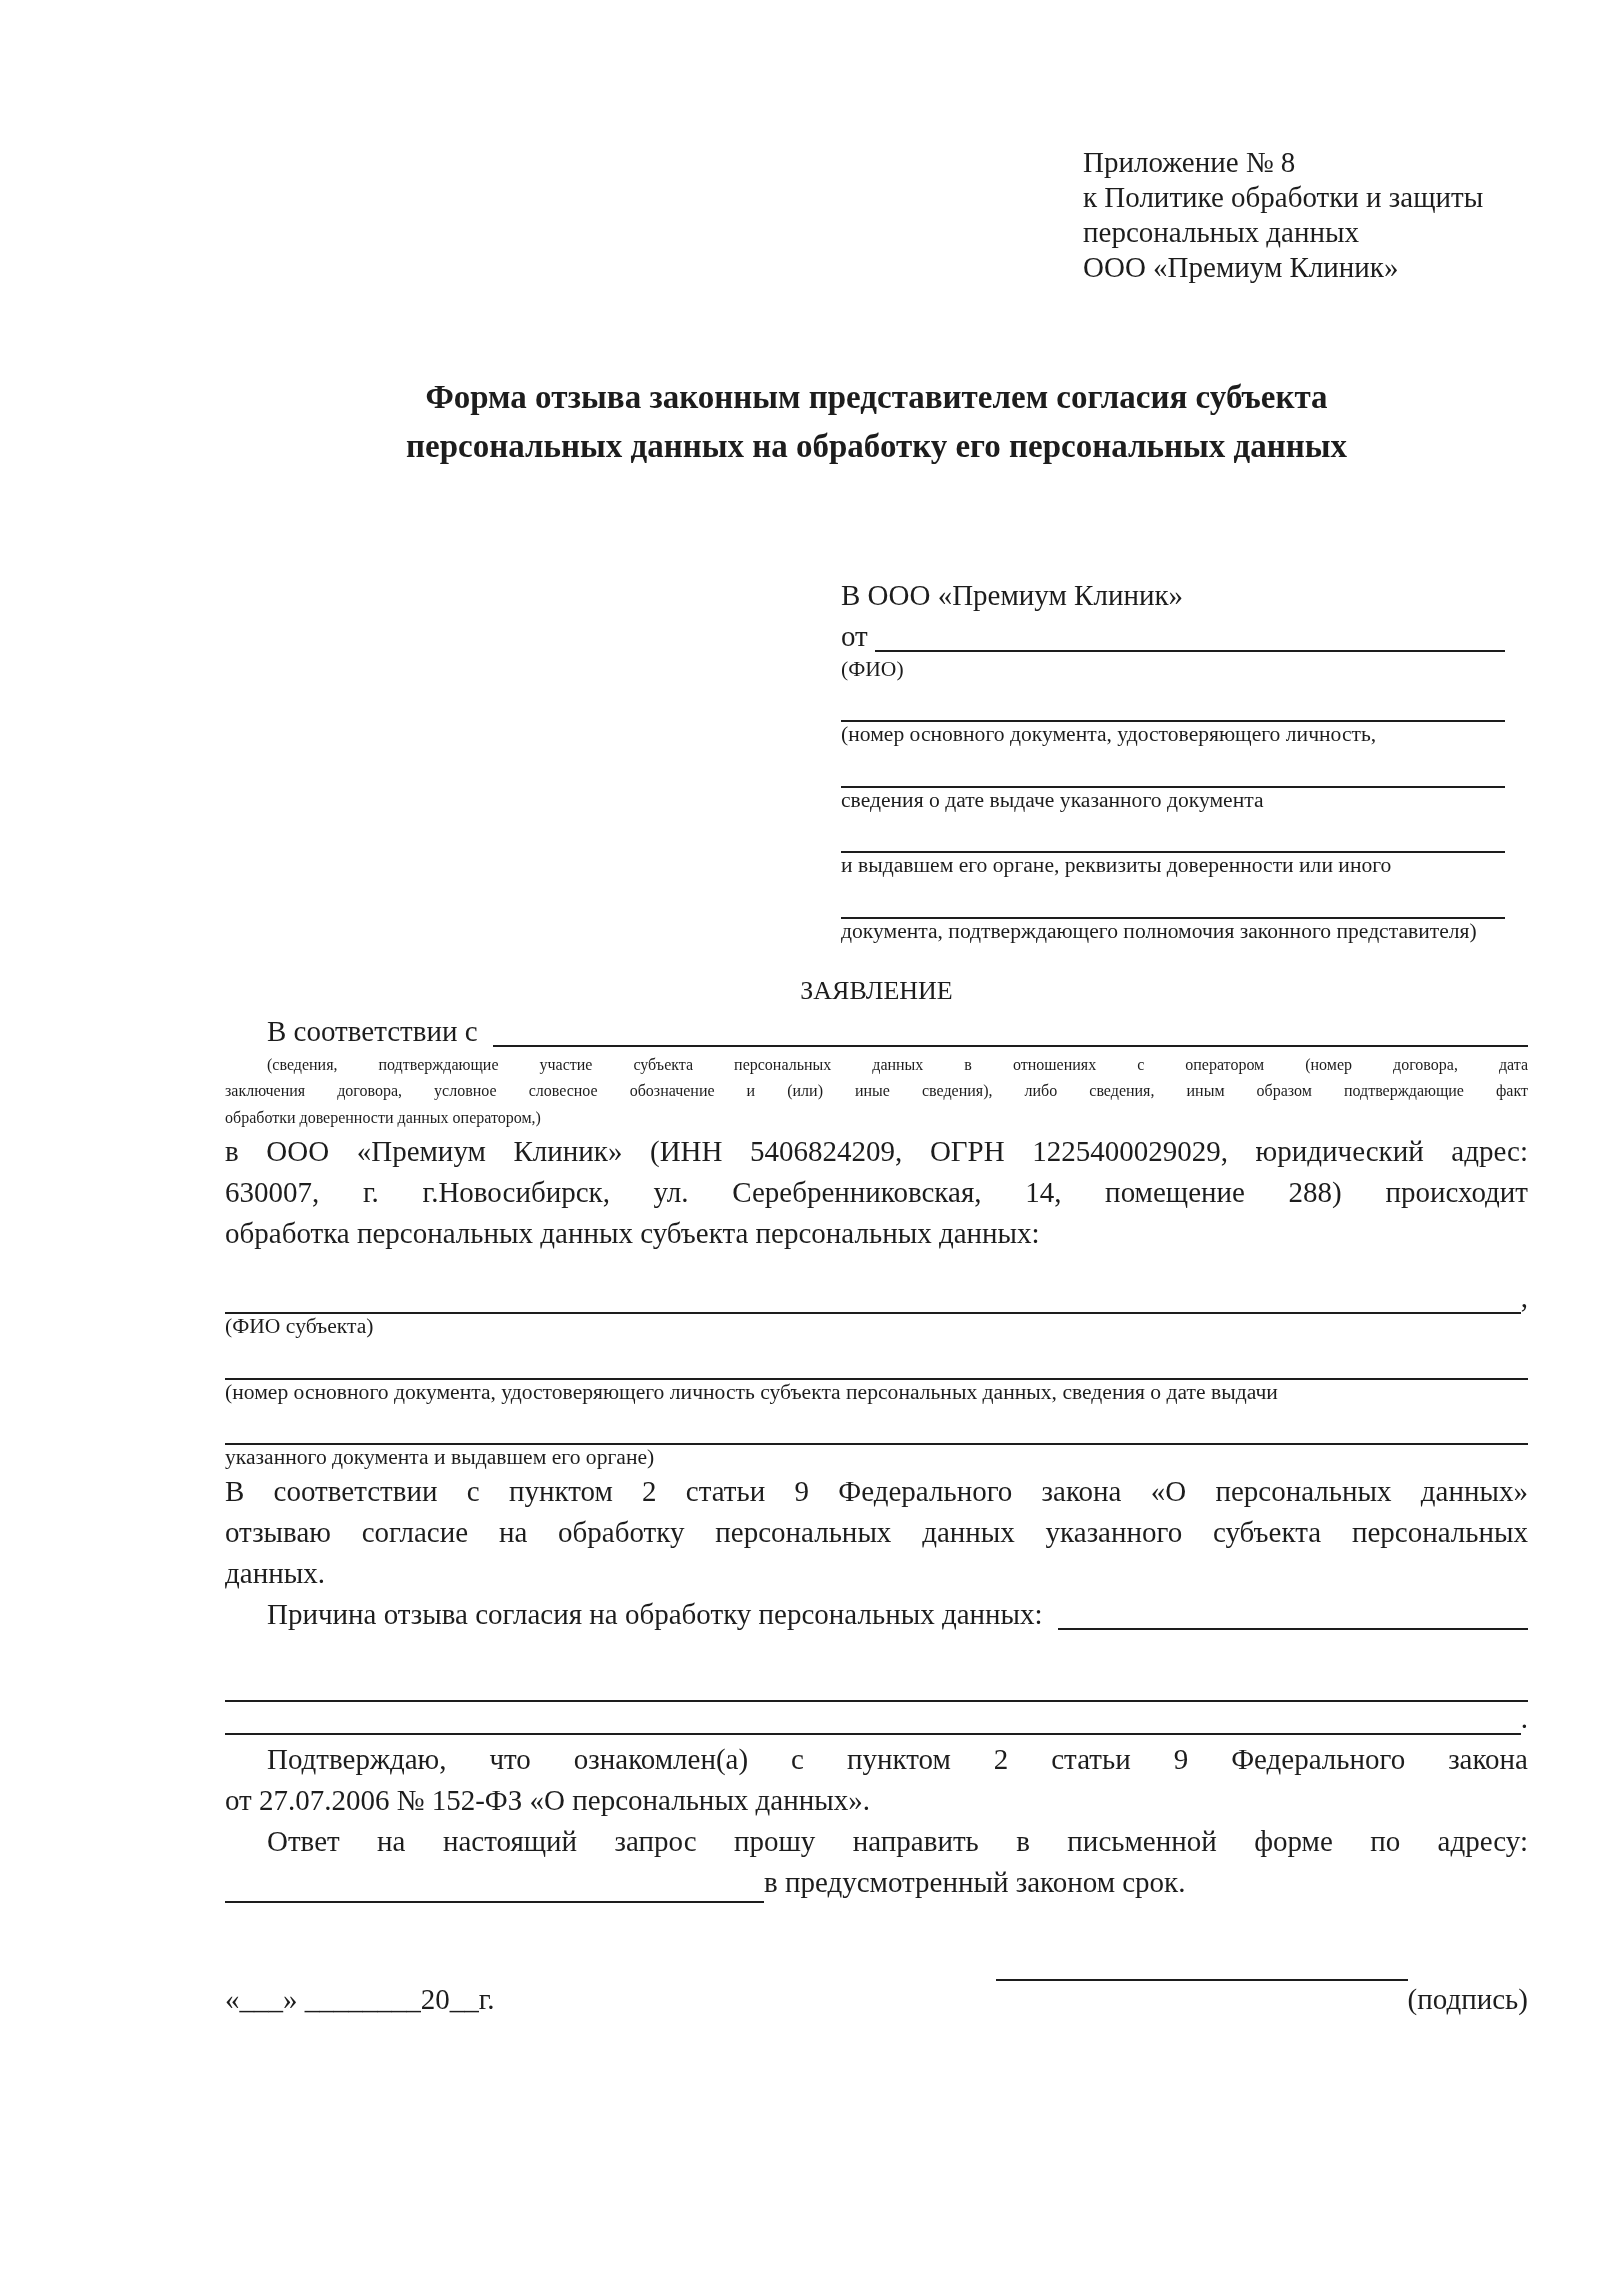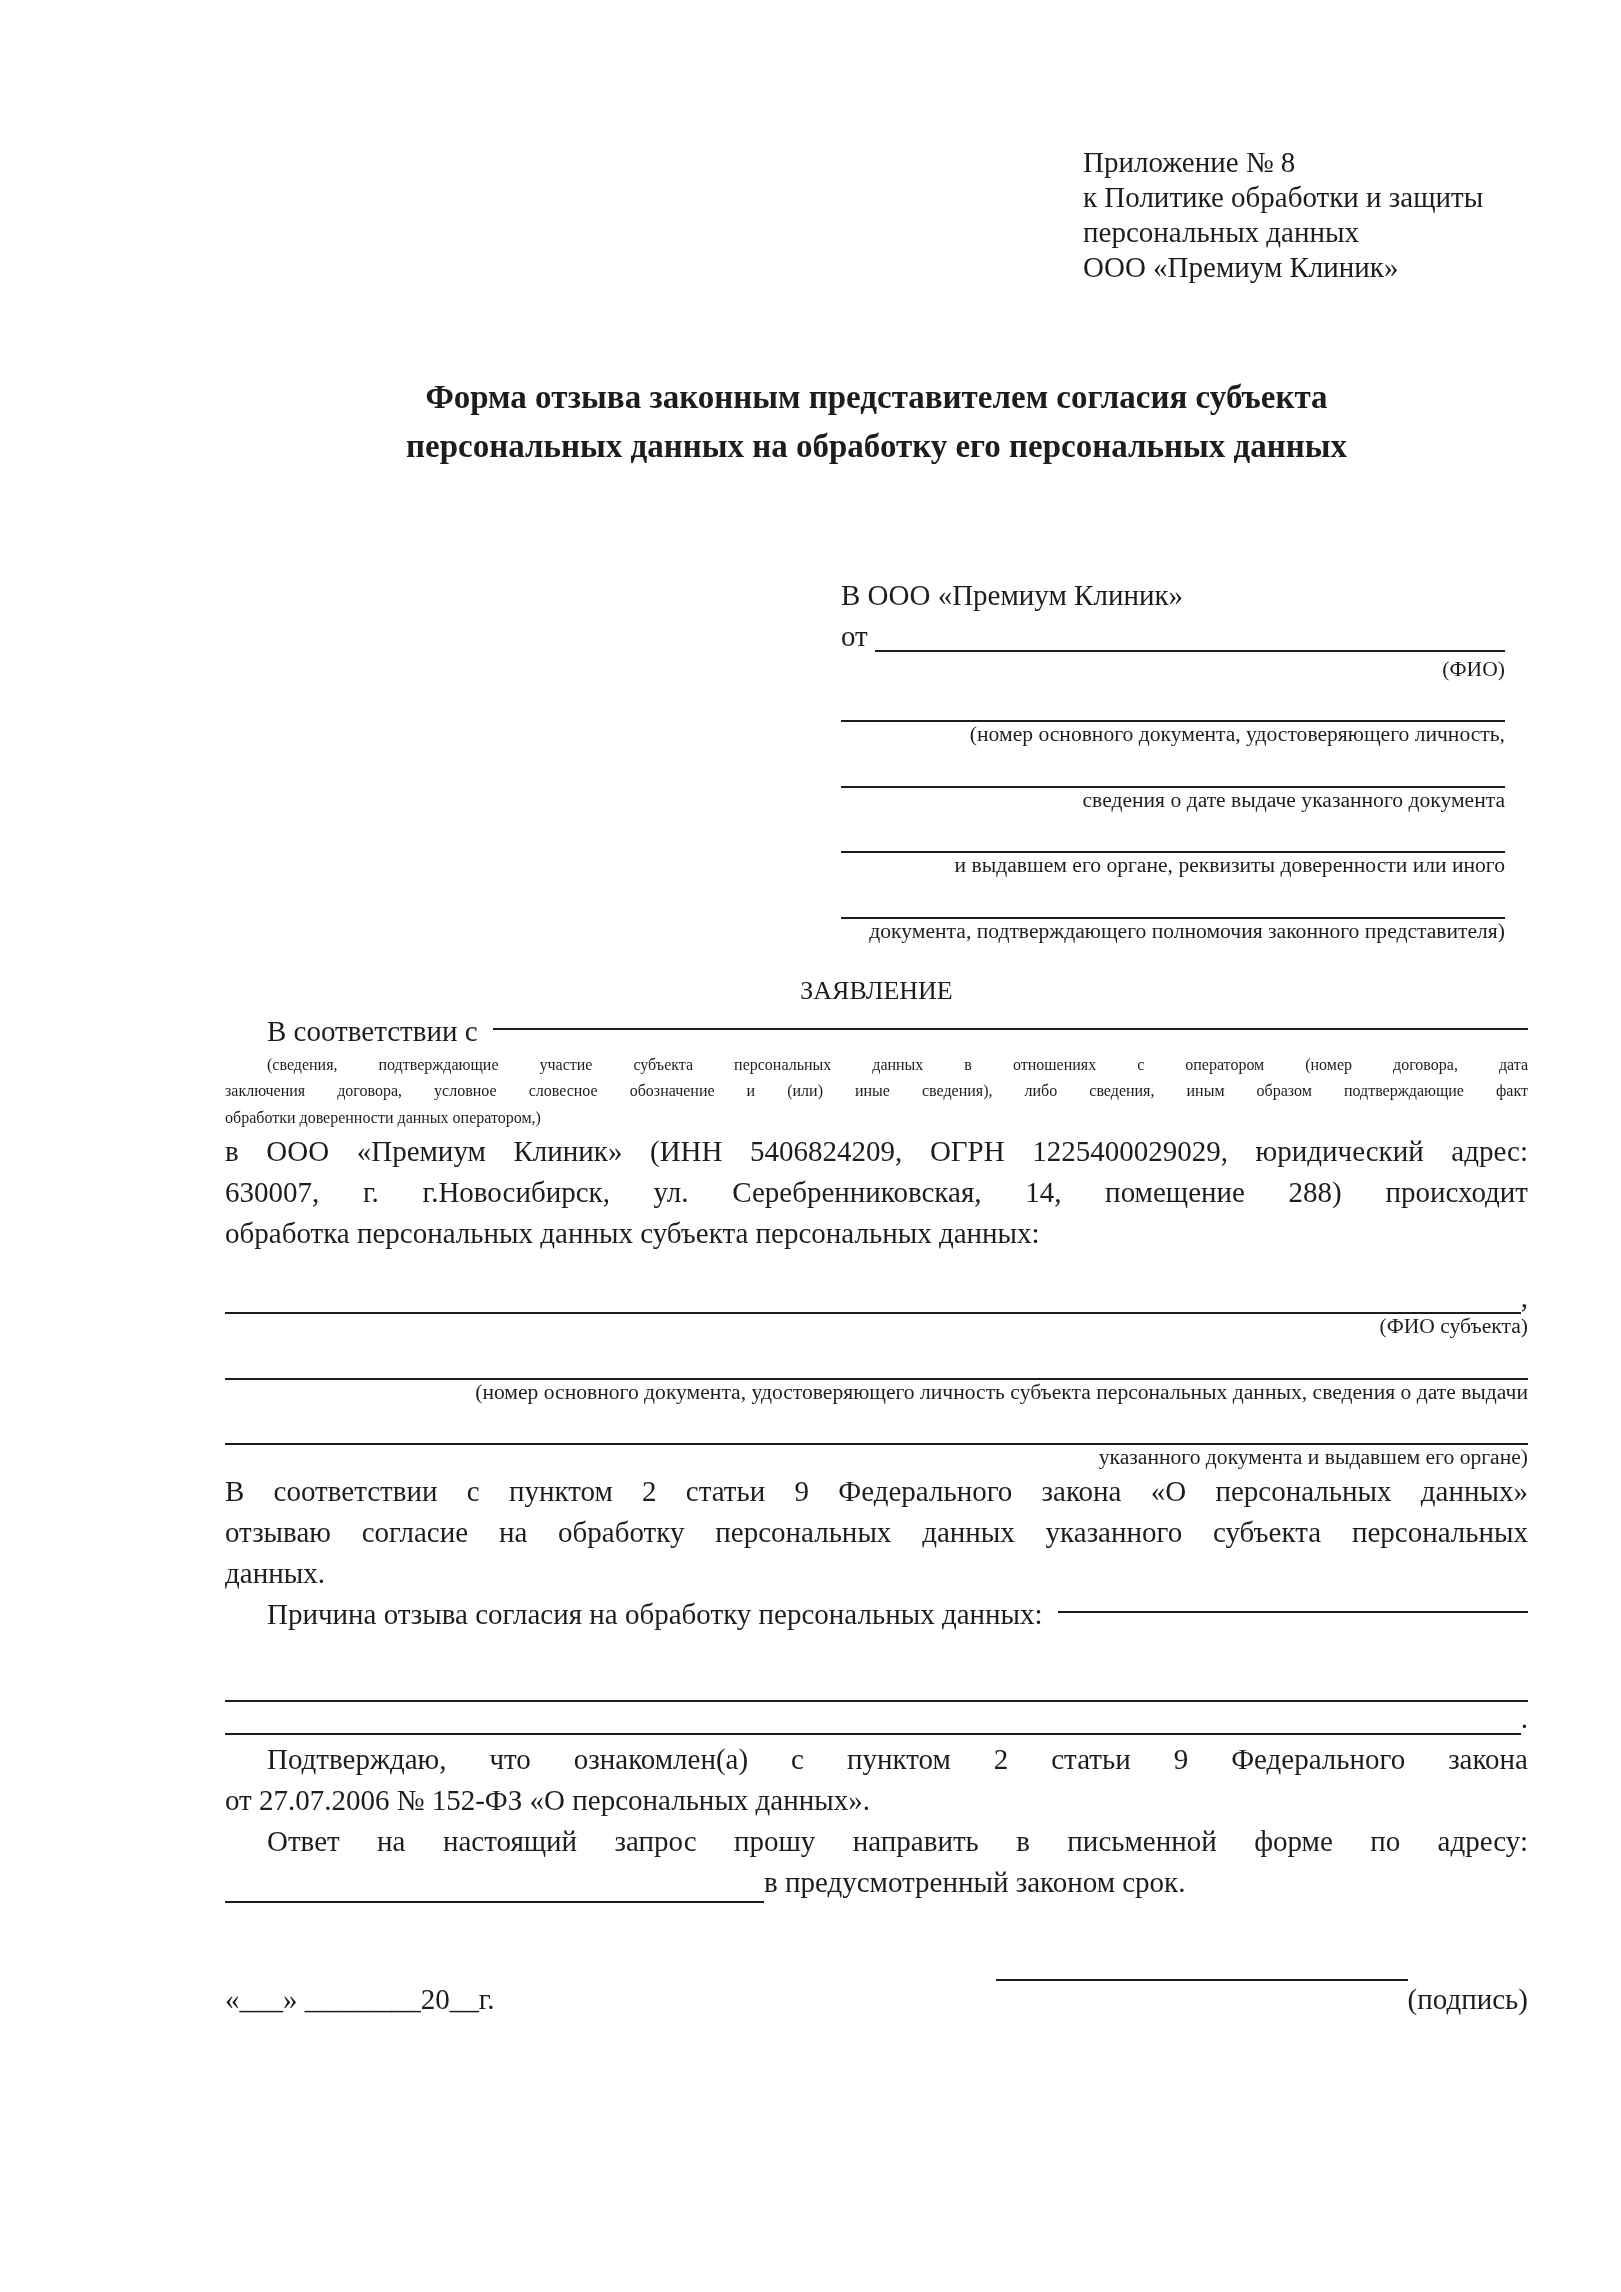--- a/index.html
+++ b/index.html
@@ -44,34 +44,34 @@
   .addr-row .lbl{white-space:pre;}
   .fill{
     flex:1;
     border-bottom:2.9px solid var(--ink);
     margin-bottom:4.9px;
     min-height:1px;
   }
   .cap{
     font-size:21.6px;
     line-height:25.5px;
-    text-align:right;
+    text-align:left;
   }
   .field .write{
     height:32px;
     border-bottom:2.9px solid var(--ink);
     margin-top:5.9px;
   }
   
   .heading{
     margin-top:25.5px;
     text-align:center;
     font-size:26px;
   }
-  .row{display:flex;align-items:center;gap:8px;}
+  .row{display:flex;align-items:flex-end;gap:8px;}
   .ind{padding-left:42px;white-space:pre;}
   .cap-par{font-size:16px;line-height:26.5px;}
   .jl{text-align:justify;text-align-last:justify;}
   .cap-par .first{text-indent:42px;}
   .par{margin:0;}
   .suffix{line-height:33px;white-space:pre;}
   .blank{
     height:32px;
     border-bottom:2.9px solid var(--ink);
   }

